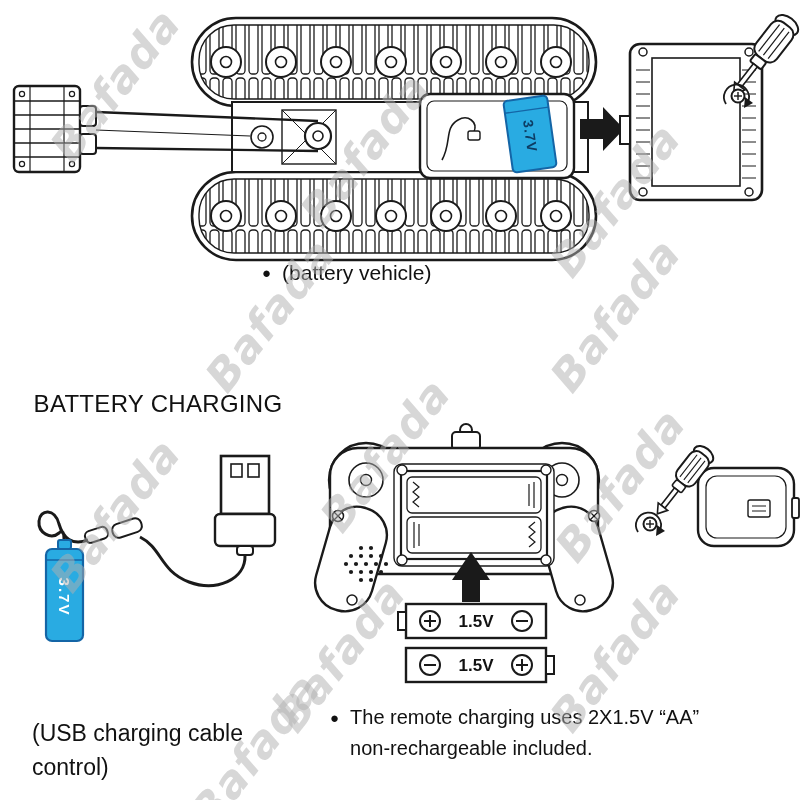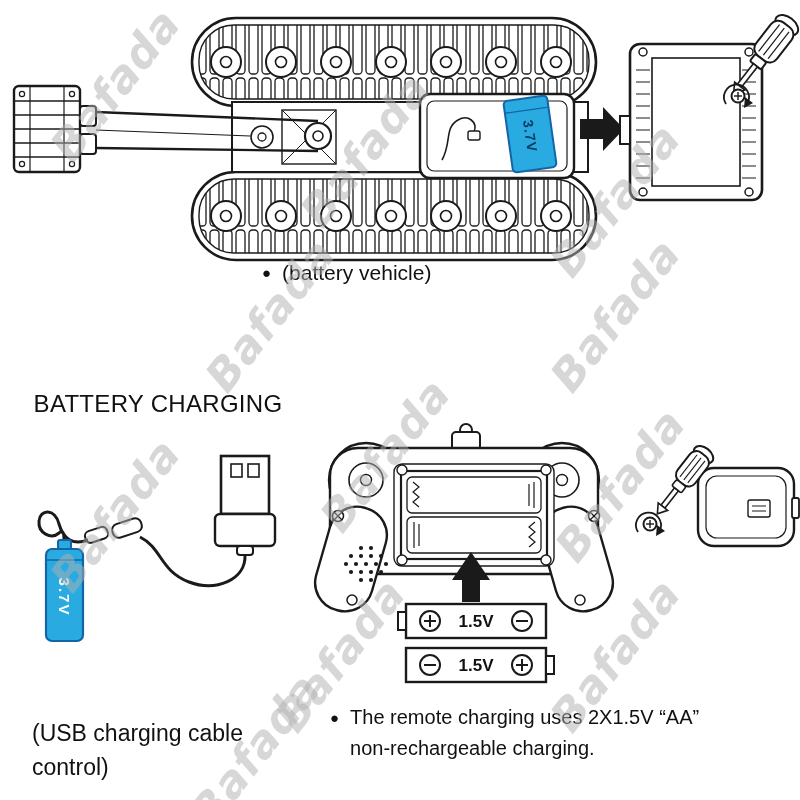--- a/index.html
+++ b/index.html
@@ -342,21 +342,21 @@
         <path d="M 638 532 A 12.5 12.5 0 1 1 660 530" fill="none" stroke-width="1.8"></path>
         <polygon points="657,525 665,531 656,536" fill="#1a1a1a" stroke="none"></polygon>
       </g>
     </g>
   </svg>
 
   <div class="note remote-note" style="left:330px;top:702px;">
     <span class="bullet">●</span>
     <div>
       <div>The remote charging uses 2X1.5V “AA”</div>
-      <div>non-rechargeable charging.</div>
+      <div>non-rechargeable included.</div>
     </div>
   </div>
 
   <div class="wm" style="left:60px;top:130px">Bafada</div>
   <div class="wm" style="left:310px;top:195px">Bafada</div>
   <div class="wm" style="left:560px;top:245px">Bafada</div>
   <div class="wm" style="left:215px;top:360px">Bafada</div>
   <div class="wm" style="left:560px;top:360px">Bafada</div>
   <div class="wm" style="left:330px;top:500px">Bafada</div>
   <div class="wm" style="left:565px;top:530px">Bafada</div>

